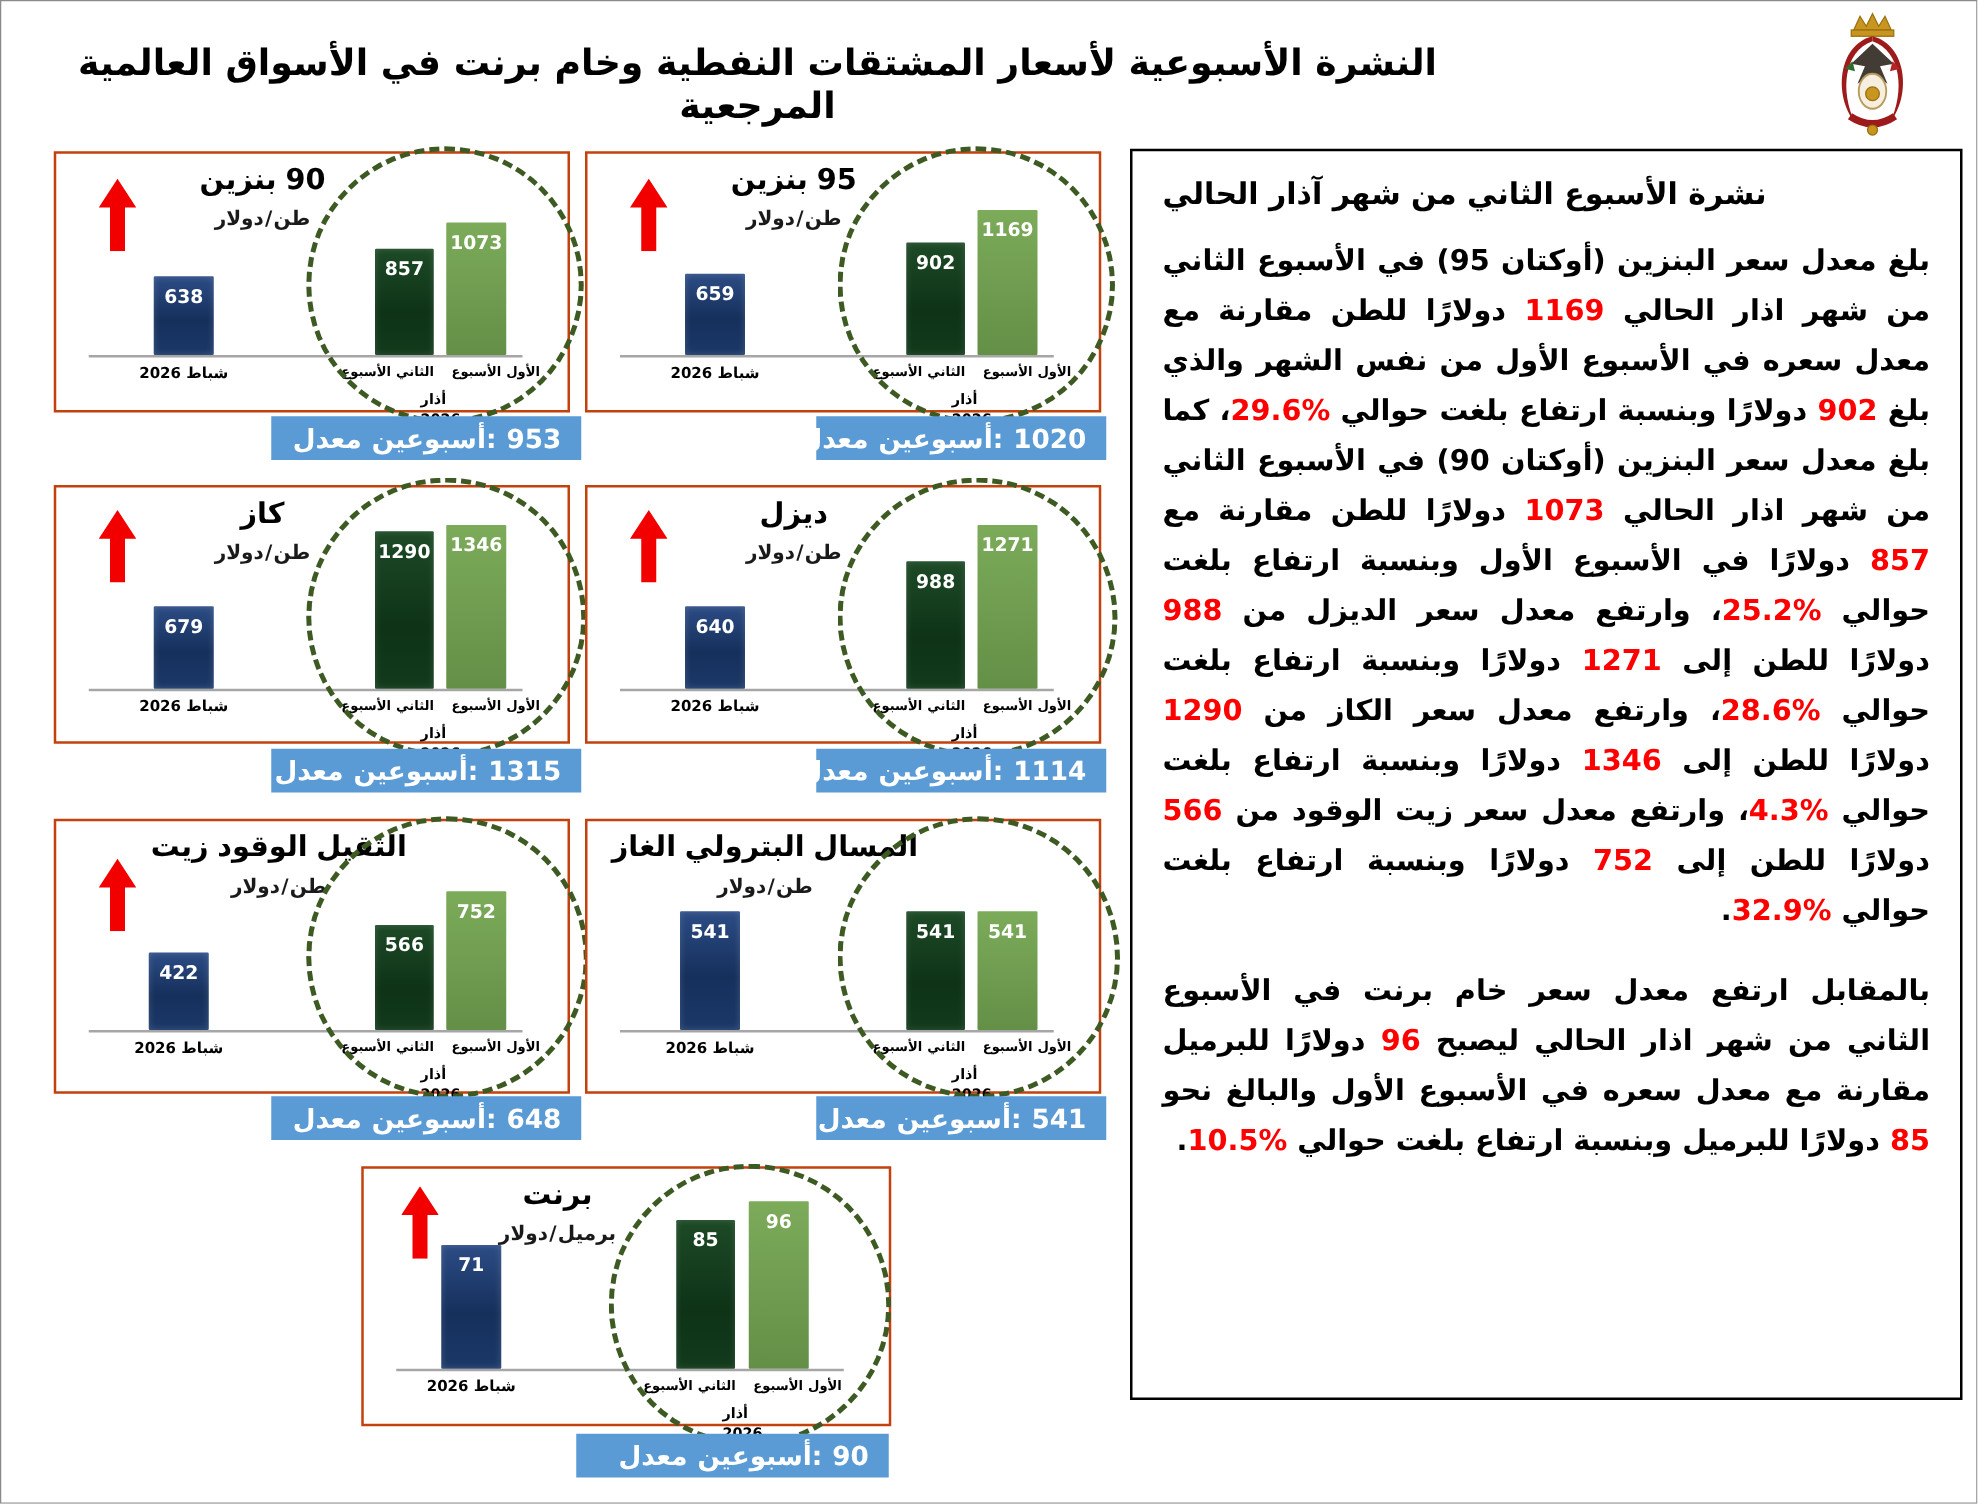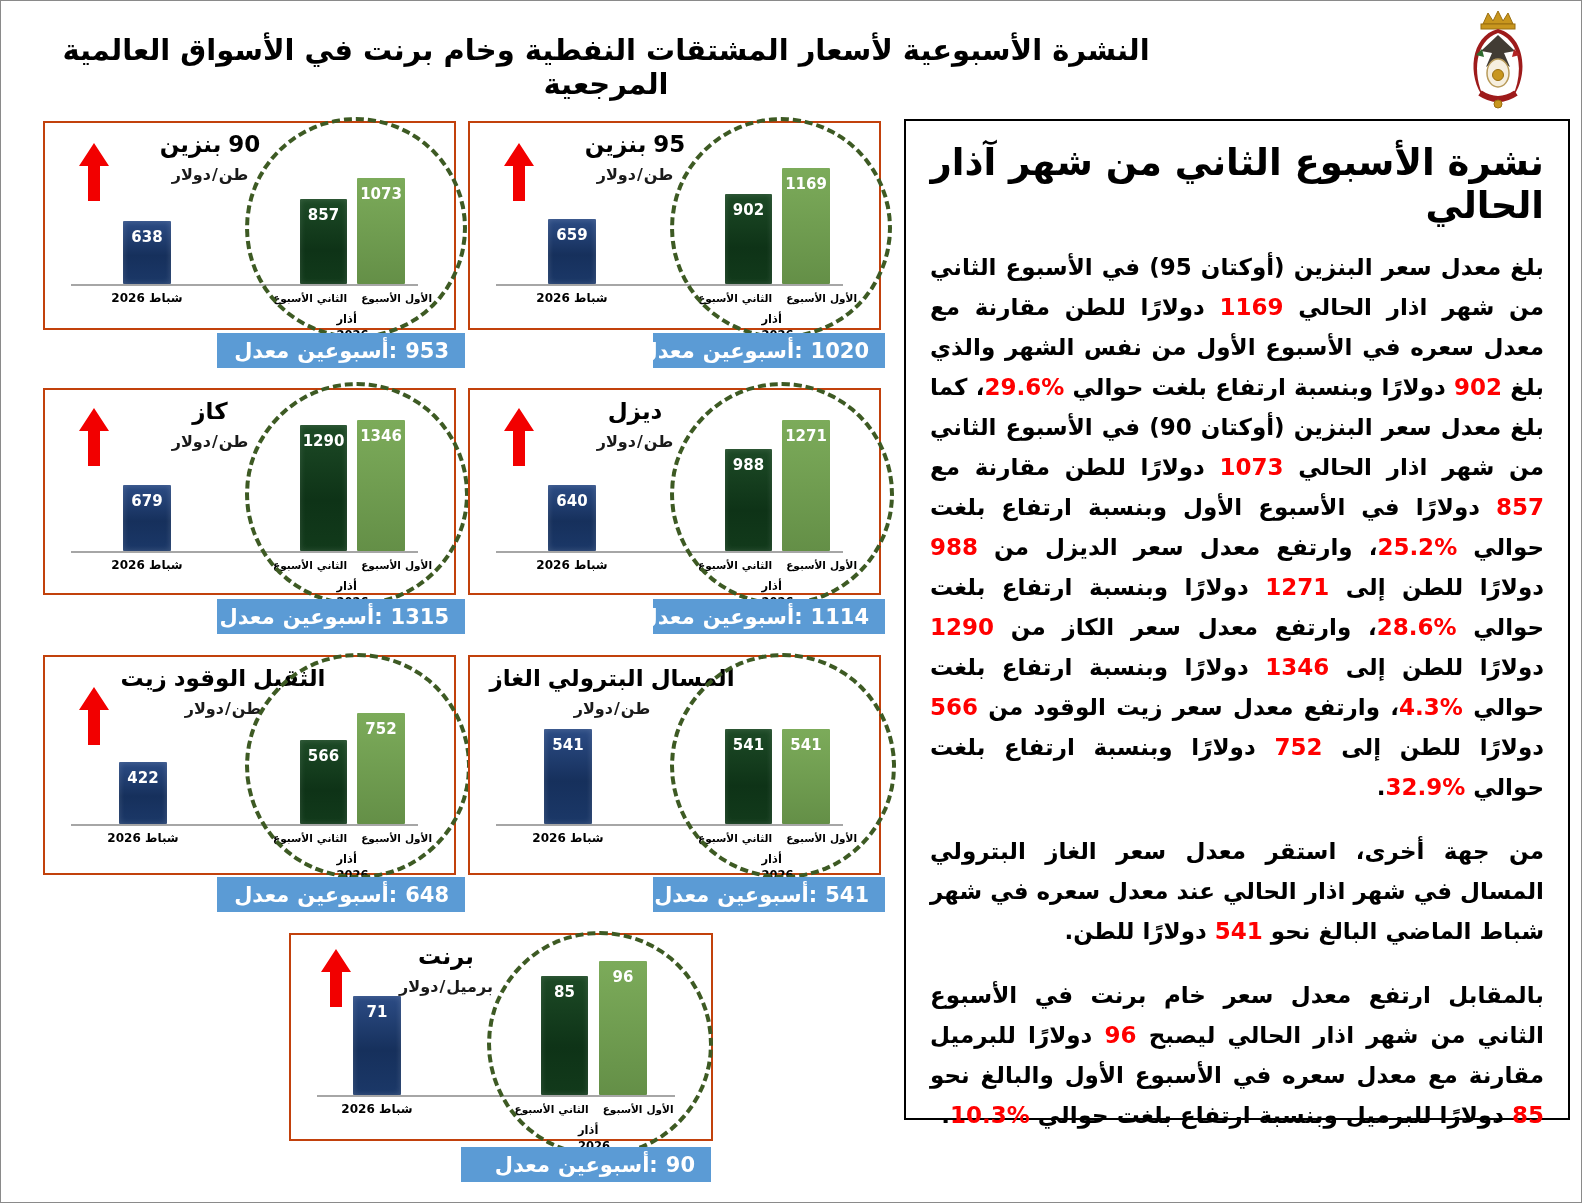--- a/index.html
+++ b/index.html
@@ -35,21 +35,21 @@
   .mar{position:absolute;transform:translateX(-50%);display:flex;direction:ltr;gap:2px;
         font-size:11.5px;font-weight:bold;color:#000;white-space:nowrap;flex-direction:column;}
   .circle{position:absolute;border:4px dashed #3d5a23;border-radius:50%;pointer-events:none;}
   
   .banner{position:absolute;background:#5b9bd5;display:flex;direction:ltr;align-items:center;
         justify-content:flex-end;gap:8px;padding-right:16px;box-sizing:border-box;
         color:#fff;font-size:21px;font-weight:bold;}
   
   .panel{position:absolute;left:903px;top:118px;width:666px;height:1001px;border:2px solid #000;
         box-sizing:border-box;padding:14px 24px 10px 24px;background:#fff;}
-  .panel-heading{direction:rtl;text-align:right;font-size:37px;font-weight:bold;color:#000;
+  .panel-heading{direction:rtl;text-align:left;font-size:24px;font-weight:bold;color:#000;
         margin:6px 0 20px 0;letter-spacing:0px;}
   .panel p{direction:rtl;text-align:justify;font-size:23px;font-weight:bold;color:#000;
         line-height:40px;margin:0 0 24px 0;}
   .red{color:#f00;}
 </style>
 </head>
 <body>
 
 <div class="page">
 
@@ -361,18 +361,17 @@
         <span>معدل</span>
         <span>أسبوعين:</span>
         <span>90</span>
       </div>
     </div>
 
   <div class="panel">
     <div class="panel-heading">نشرة الأسبوع الثاني من شهر آذار الحالي</div>
     <div id="paragraphs">
         <p dir="rtl"><span>بلغ معدل سعر البنزين (أوكتان 95) في الأسبوع الثاني من شهر اذار الحالي </span><span class="red">1169</span><span> دولارًا للطن مقارنة مع معدل سعره في الأسبوع الأول من نفس الشهر والذي بلغ </span><span class="red">902</span><span> دولارًا وبنسبة ارتفاع بلغت حوالي </span><span class="red">%29.6</span><span>، كما بلغ معدل سعر البنزين (أوكتان 90) في الأسبوع الثاني من شهر اذار الحالي </span><span class="red">1073</span><span> دولارًا للطن مقارنة مع </span><span class="red">857</span><span> دولارًا في الأسبوع الأول وبنسبة ارتفاع بلغت حوالي </span><span class="red">%25.2</span><span>، وارتفع معدل سعر الديزل من </span><span class="red">988</span><span> دولارًا للطن إلى </span><span class="red">1271</span><span> دولارًا وبنسبة ارتفاع بلغت حوالي </span><span class="red">%28.6</span><span>، وارتفع معدل سعر الكاز من </span><span class="red">1290</span><span> دولارًا للطن إلى </span><span class="red">1346</span><span> دولارًا وبنسبة ارتفاع بلغت حوالي </span><span class="red">%4.3</span><span>، وارتفع معدل سعر زيت الوقود من </span><span class="red">566</span><span> دولارًا للطن إلى </span><span class="red">752</span><span> دولارًا وبنسبة ارتفاع بلغت حوالي </span><span class="red">%32.9</span><span>.</span></p>
-        <p dir="rtl"><span>من جهة أخرى، استقر معدل سعر الغاز البترولي المسال في شهر اذار الحالي عند معدل سعره في شهر شباط الماضي البالغ نحو </span><span class="red">541</span><span> دولارًا للطن.</span></p>
-        <p dir="rtl"><span>بالمقابل ارتفع معدل سعر خام برنت في الأسبوع الثاني من شهر اذار الحالي ليصبح </span><span class="red">96</span><span> دولارًا للبرميل مقارنة مع معدل سعره في الأسبوع الأول والبالغ نحو </span><span class="red">85</span><span> دولارًا للبرميل وبنسبة ارتفاع بلغت حوالي </span><span class="red">%10.3</span><span>.</span></p>
+        <p dir="rtl"><span>بالمقابل ارتفع معدل سعر خام برنت في الأسبوع الثاني من شهر اذار الحالي ليصبح </span><span class="red">96</span><span> دولارًا للبرميل مقارنة مع معدل سعره في الأسبوع الأول والبالغ نحو </span><span class="red">85</span><span> دولارًا للبرميل وبنسبة ارتفاع بلغت حوالي </span><span class="red">%10.5</span><span>.</span></p>
       </div>
   </div>
 
 </div>
 
 </body></html>

